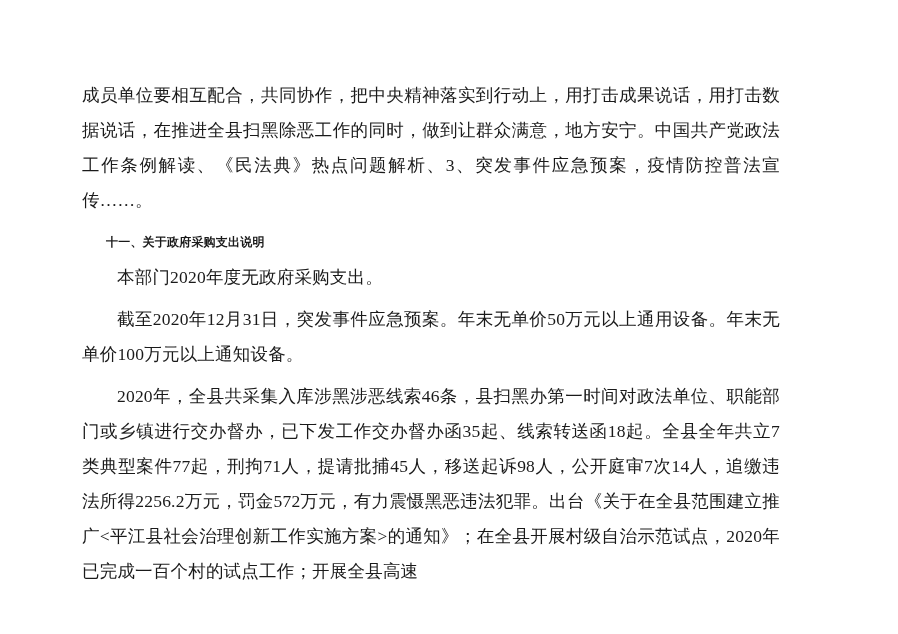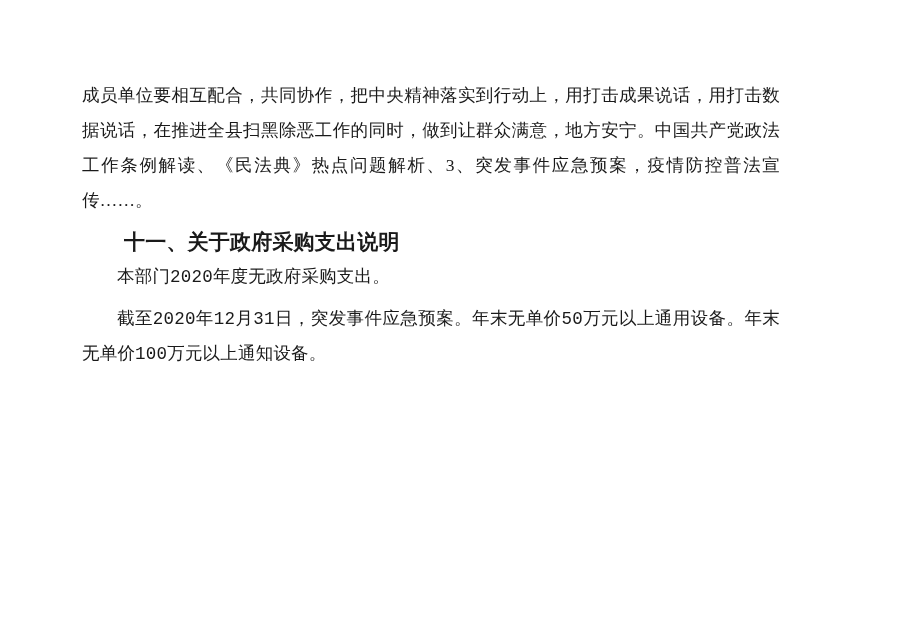--- a/index.html
+++ b/index.html
@@ -24,27 +24,26 @@
   .para {
     font-size: 17.5px;
     line-height: 35px;
     text-align: justify;
     text-justify: inter-ideograph;
     margin: 0;
     letter-spacing: 0.2px;
   }
   .body-para {
     text-indent: 2em;
-    font-family: Liberation Mono, monospace;
   }
   .flow-para {
     text-indent: 0;
   }
   .heading {
-    font-size: 21px;
+    font-size: 12px;
     line-height: 35px;
     font-weight: bold;
     margin: 0;
     text-indent: 2em;
     letter-spacing: 0.2px;
   }
   .block {
     margin-bottom: 0;
   }
   .spacer-sm {
@@ -65,14 +64,15 @@
   <p class="para body-para block">本部门2020年度无政府采购支出。</p>
 
   <div class="spacer-sm"></div>
 
 
   <p class="para body-para block">截至2020年12月31日，突发事件应急预案。年末无单价50万元以上通用设备。年末无单价100万元以上通知设备。</p>
 
   <div class="spacer-sm"></div>
 
 
+  <p class="para body-para block">2020年，全县共采集入库涉黑涉恶线索46条，县扫黑办第一时间对政法单位、职能部门或乡镇进行交办督办，已下发工作交办督办函35起、线索转送函18起。全县全年共立7类典型案件77起，刑拘71人，提请批捕45人，移送起诉98人，公开庭审7次14人，追缴违法所得2256.2万元，罚金572万元，有力震慑黑恶违法犯罪。出台《关于在全县范围建立推广&lt;平江县社会治理创新工作实施方案&gt;的通知》；在全县开展村级自治示范试点，2020年已完成一百个村的试点工作；开展全县高速</p>
 
 </div>
 
 </body></html>

